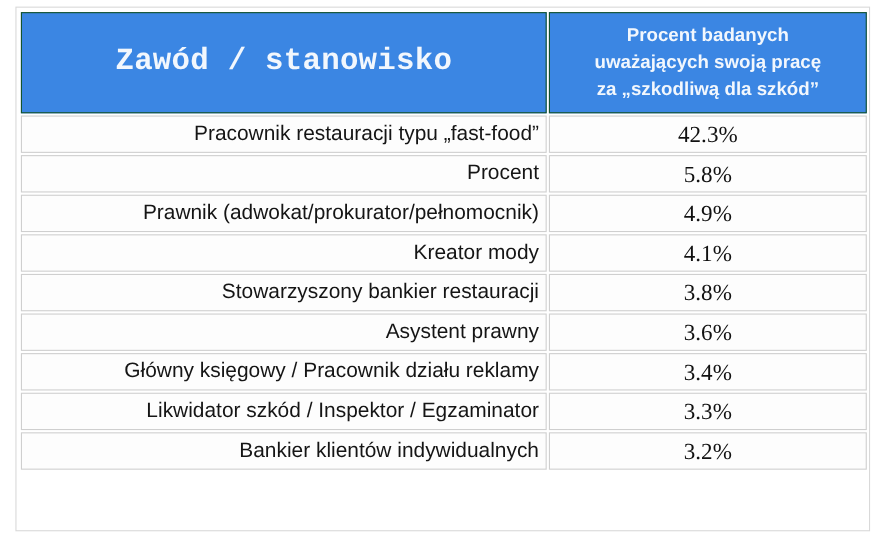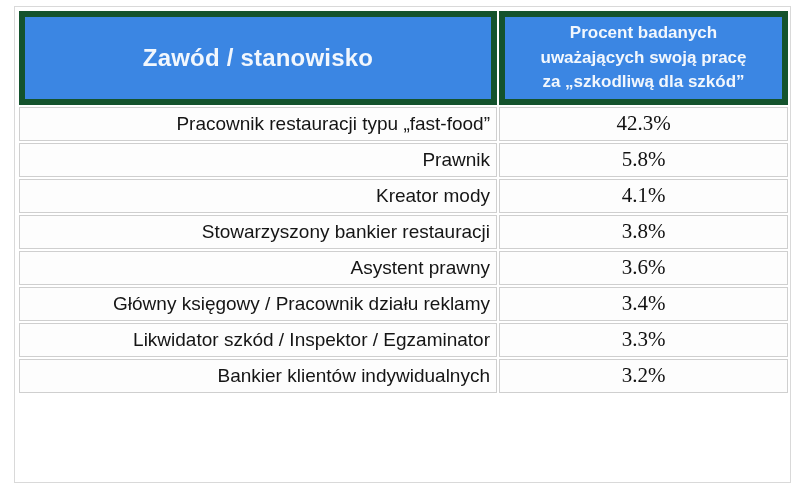--- a/index.html
+++ b/index.html
@@ -32,30 +32,31 @@
     border-spacing: 2px 2px;
     table-layout: fixed;
   }
 
   
   .hdr-cell {
     background: #3b86e3;
     color: #f2f7fd;
     text-align: center;
     vertical-align: middle;
-    border: 6px solid #14532d;
+    border: 1px solid #14532d;
     padding: 4px 6px;
     box-sizing: border-box;
     height: 92px;
   }
   .hdr-occupation {
-    font-size: 24px;
+    font-size: 28px;
     letter-spacing: 0.2px;
     line-height: 1.2;
     white-space: nowrap;
+    font-family: Liberation Mono, monospace;
   }
   .hdr-percent {
     font-size: 17px;
     line-height: 1.45;
   }
   .hdr-percent .ln { display: block; }
 
   
   .cell-occupation {
     border: 1px solid #cfcfcf;
@@ -105,22 +106,26 @@
           <span class="ln">za „szkodliwą dla szkód”</span>
         </th>
       </tr>
     </thead>
     <tbody id="table-body">
         <tr>
           <td class="cell-occupation">Pracownik restauracji typu „fast-food”</td>
           <td class="cell-percent">42.3%</td>
         </tr>
         <tr>
-          <td class="cell-occupation">Prawnik</td>
+          <td class="cell-occupation">Procent</td>
           <td class="cell-percent">5.8%</td>
+        </tr>
+        <tr>
+          <td class="cell-occupation">Prawnik (adwokat/prokurator/pełnomocnik)</td>
+          <td class="cell-percent">4.9%</td>
         </tr>
         <tr>
           <td class="cell-occupation">Kreator mody</td>
           <td class="cell-percent">4.1%</td>
         </tr>
         <tr>
           <td class="cell-occupation">Stowarzyszony bankier restauracji</td>
           <td class="cell-percent">3.8%</td>
         </tr>
         <tr>

